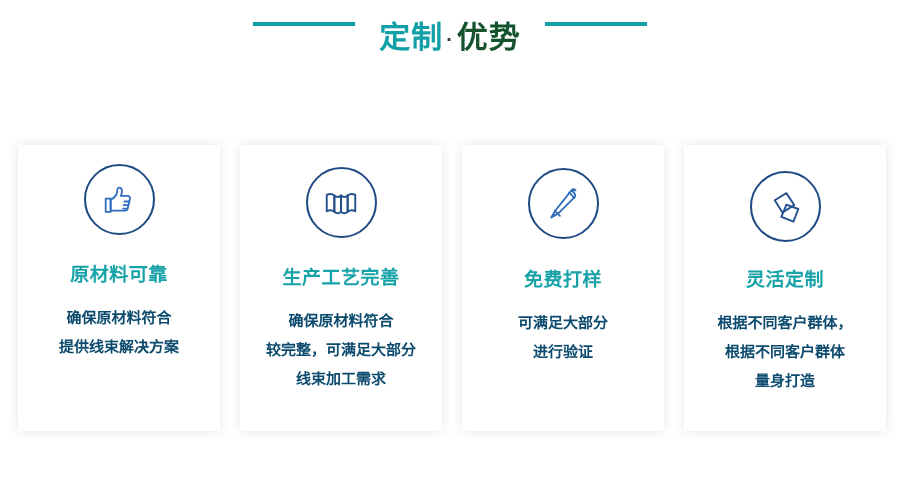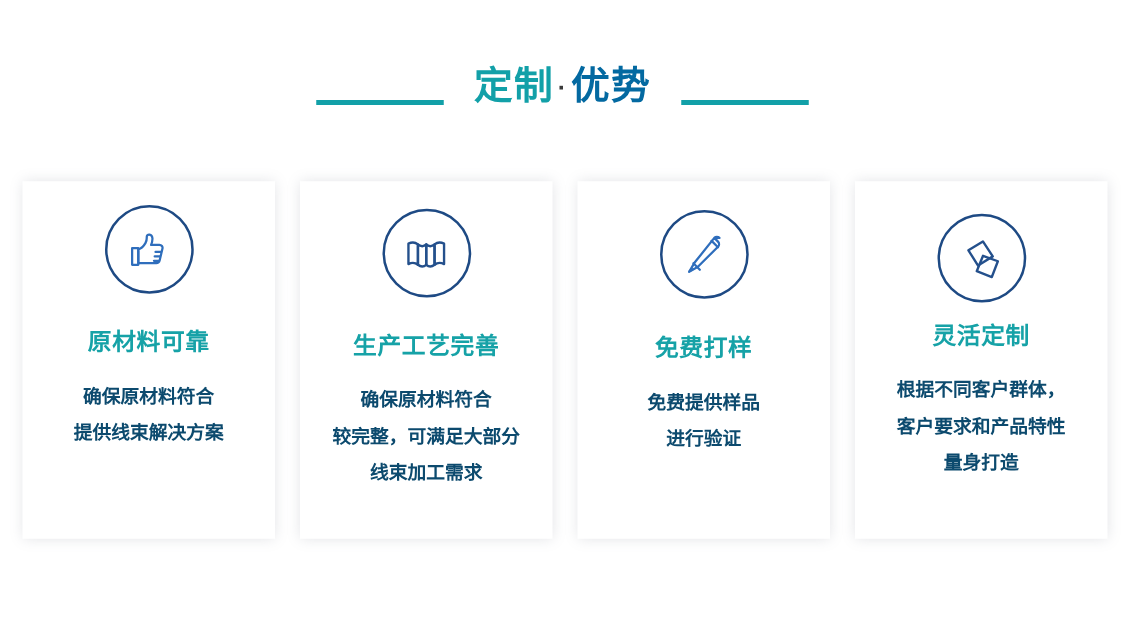--- a/index.html
+++ b/index.html
@@ -18,21 +18,21 @@
   }
 
   
   .section-header {
     position: absolute;
     left: 0;
     top: 22px;
     width: 900px;
     height: 62px;
     display: flex;
-    align-items: flex-end;
+    align-items: flex-start;
     justify-content: center;
     gap: 24px;
   }
 
   .rule {
     width: 102px;
     height: 4px;
     background: #12a0a8;
     flex: 0 0 auto;
   }
@@ -47,21 +47,21 @@
     align-items: baseline;
   }
   .title-accent { color: #12a0a8; }
   .title-dot {
     color: #3a3a3a;
     font-size: 20px;
     padding: 0 3px;
     position: relative;
     top: -2px;
   }
-  .title-dark { color: #0369a1; }
+  .title-dark { color: #14532d; }
 
   
   .card-row {
     position: absolute;
     left: 18px;
     top: 145px;
     width: 868px;
     height: 286px;
     display: flex;
     justify-content: space-between;
@@ -114,21 +114,21 @@
     padding: 0 6px;
   }
 
   .card-body .line { display: block; white-space: nowrap; }
 
   
   .card--2 .icon-circle { margin-top: 3px; }
   .card--3 .icon-circle { margin-top: 4px; }
   .card--4 .icon-circle { margin-top: 7px; }
   .card--3 .card-title { margin-top: 31px; text-align: right; }
-  .card--4 .card-title { margin-top: 18px; }
+  .card--4 .card-title { margin-top: 28px; }
 </style>
 </head>
 <body>
 
 <div class="section-header">
   <span class="rule"></span>
   <h1 class="section-title">
     <span class="title-accent">定制</span>
     <span class="title-dot">·</span>
     <span class="title-dark">优势</span>
@@ -180,35 +180,35 @@
         <svg width="38" height="38" viewBox="0 0 40 40" fill="none" stroke="#2f6ebc" stroke-width="1.9" stroke-linejoin="round" stroke-linecap="round">
           <path d="M30.4 6.6l3.1 3.1c1.2 1.2 1.2 3.1 0 4.3L16.6 30.9l-7.4 4.3 4.3-7.4L30.4 6.6c1.2-1.2 3.1-1.2 4.3 0z" transform="translate(-1.5,-1)"></path>
           <path d="M26.6 8.1l5.4 5.4"></path>
           <path d="M11.3 27l5.4 5.4"></path>
           <path d="M8.2 33.5l2.8-1.6"></path>
         </svg>
       </span>
     </div>
     <div class="card-title">免费打样</div>
     <div class="card-body">
-      <span class="line">免费提供样品</span>
+      <span class="line">可满足大部分</span>
       <span class="line">进行验证</span>
     </div>
   </div>
 
   <div class="card card--4">
     <div class="icon-circle">
       <span>
         <svg width="38" height="38" viewBox="0 0 40 40" fill="none" stroke="#24508c" stroke-width="2" stroke-linejoin="round" stroke-linecap="round">
           <path d="M21.5 17.5l12.5 4.6-5.1 13.3-12.7-4.9z"></path>
           <path d="M9.2 12.9L21.4 5.4l8.3 12.6-12.4 7.7z"></path>
         </svg>
       </span>
     </div>
     <div class="card-title">灵活定制</div>
     <div class="card-body">
       <span class="line">根据不同客户群体，</span>
-      <span class="line">客户要求和产品特性</span>
+      <span class="line">根据不同客户群体</span>
       <span class="line">量身打造</span>
     </div>
   </div>
 
 </div>
 
 </body></html>

